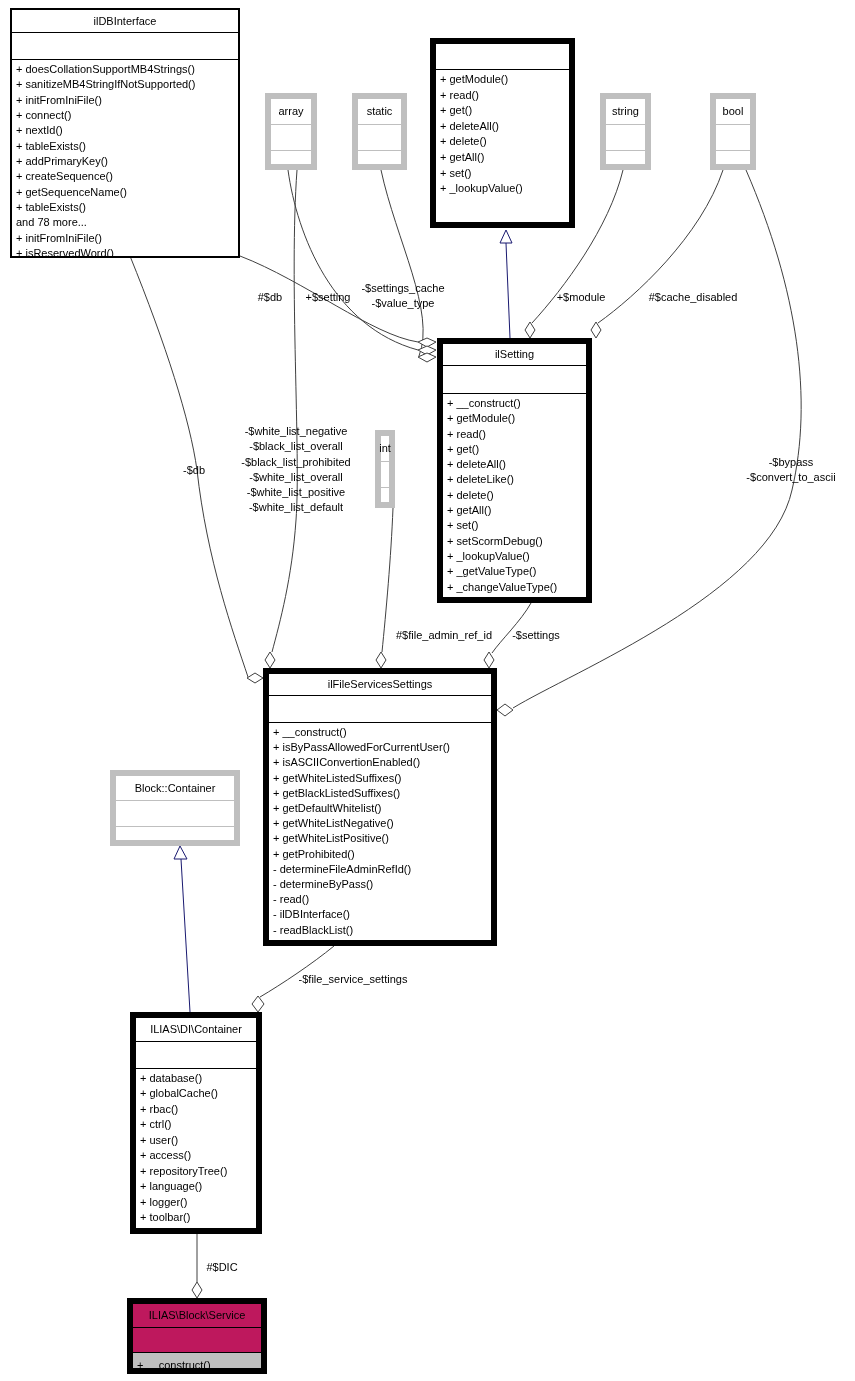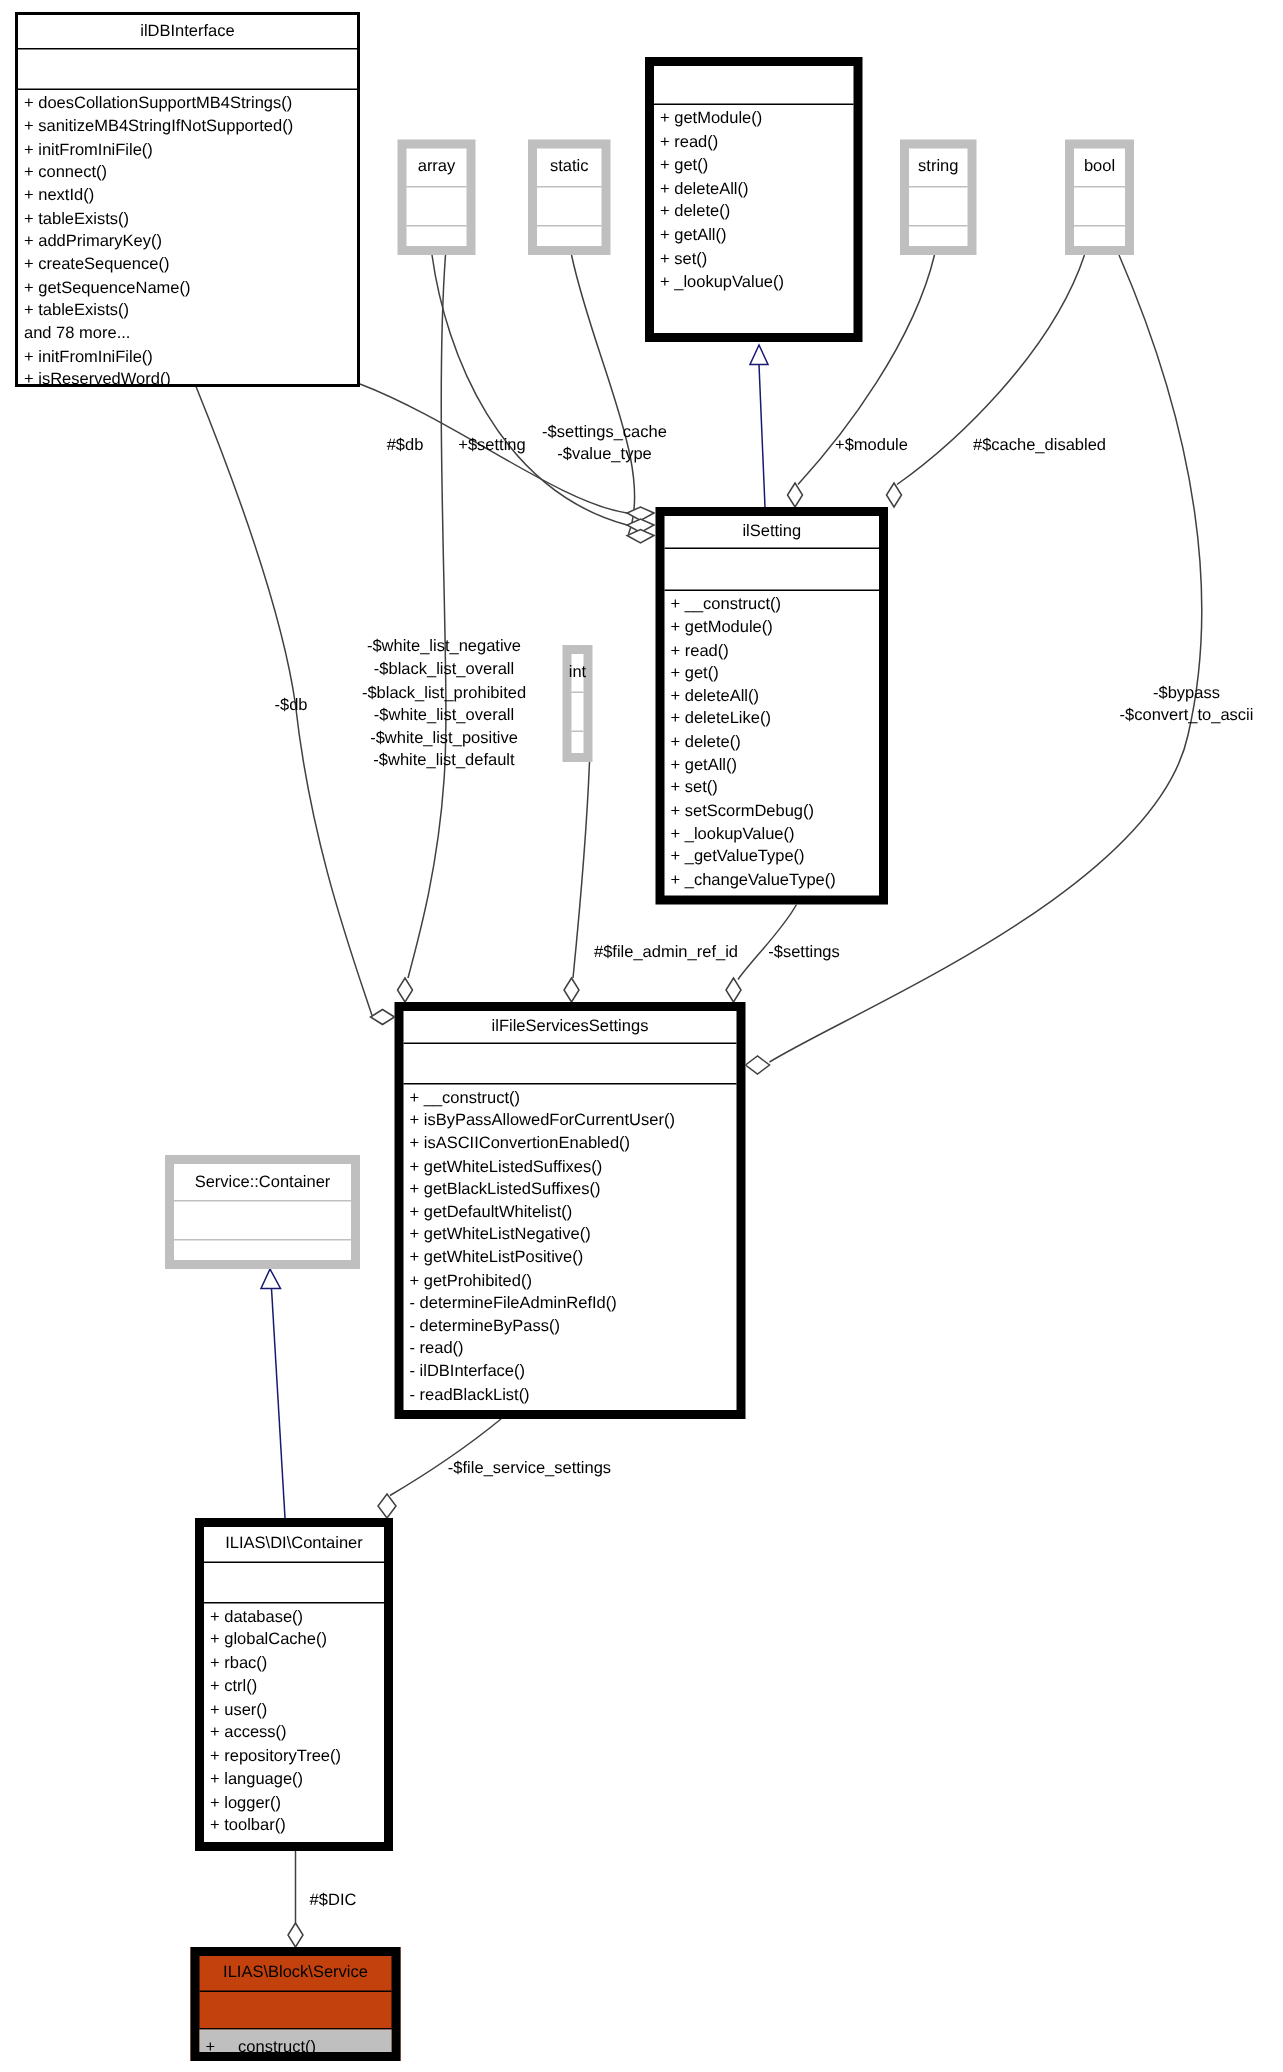--- a/index.html
+++ b/index.html
@@ -8,21 +8,21 @@
   svg.edges{position:absolute;left:0;top:0;width:855px;height:1381px}
   .cls{position:absolute;box-sizing:border-box;border:6px solid #000000;background:#fff;
        display:flex;flex-direction:column}
   .cls .t{flex:0 0 auto;display:flex;flex-direction:column;align-items:center;justify-content:center;
           border-bottom:1px solid #000;line-height:13px;text-align:center}
   .cls .e{flex:0 0 auto;border-bottom:1px solid #000}
   .cls .m{flex:1 1 auto;text-align:left;padding:2px 3px 0 4px;overflow:hidden}
   .cls .m>div{white-space:nowrap;line-height:15.2px}
   .typ{border-color:#bfbfbf}
   .typ .t,.typ .e{border-color:#bfbfbf}
-  .gray{background:#c2410c}
+  .gray{background:#be185d}
   .gray .m{background:#bfbfbf}
   #b-ildb .m>div{line-height:15.35px}
   #b-admin .m>div{line-height:15.6px}
   #b-ilsetting .m>div{line-height:15.3px}
   #b-filesvc .m>div{line-height:15.2px}
   #b-dic .m>div{line-height:15.45px}
   .elb{position:absolute;white-space:nowrap;text-align:center;line-height:15.3px}
 </style>
 </head>
 <body>
@@ -171,21 +171,21 @@
       <div>- determineFileAdminRefId()</div>
       <div>- determineByPass()</div>
       <div>- read()</div>
       <div>- ilDBInterface()</div>
       <div>- readBlackList()</div>
       <div>- getCleaner()</div>
     </div>
   </div>
 
   <div class="cls typ" style="left:110px;top:770px;width:130px;height:76px">
-    <div class="t" style="height:24px">Service::Container</div>
+    <div class="t" style="height:24px">Block::Container</div>
     <div class="e" style="height:25px"></div>
     <div class="m"></div>
   </div>
 
   <div class="cls" id="b-dic" style="left:130px;top:1012px;width:132px;height:222px">
     <div class="t" style="height:23px">ILIAS\DI\Container</div>
     <div class="e" style="height:26px"></div>
     <div class="m">
       <div>+ database()</div>
       <div>+ globalCache()</div>

